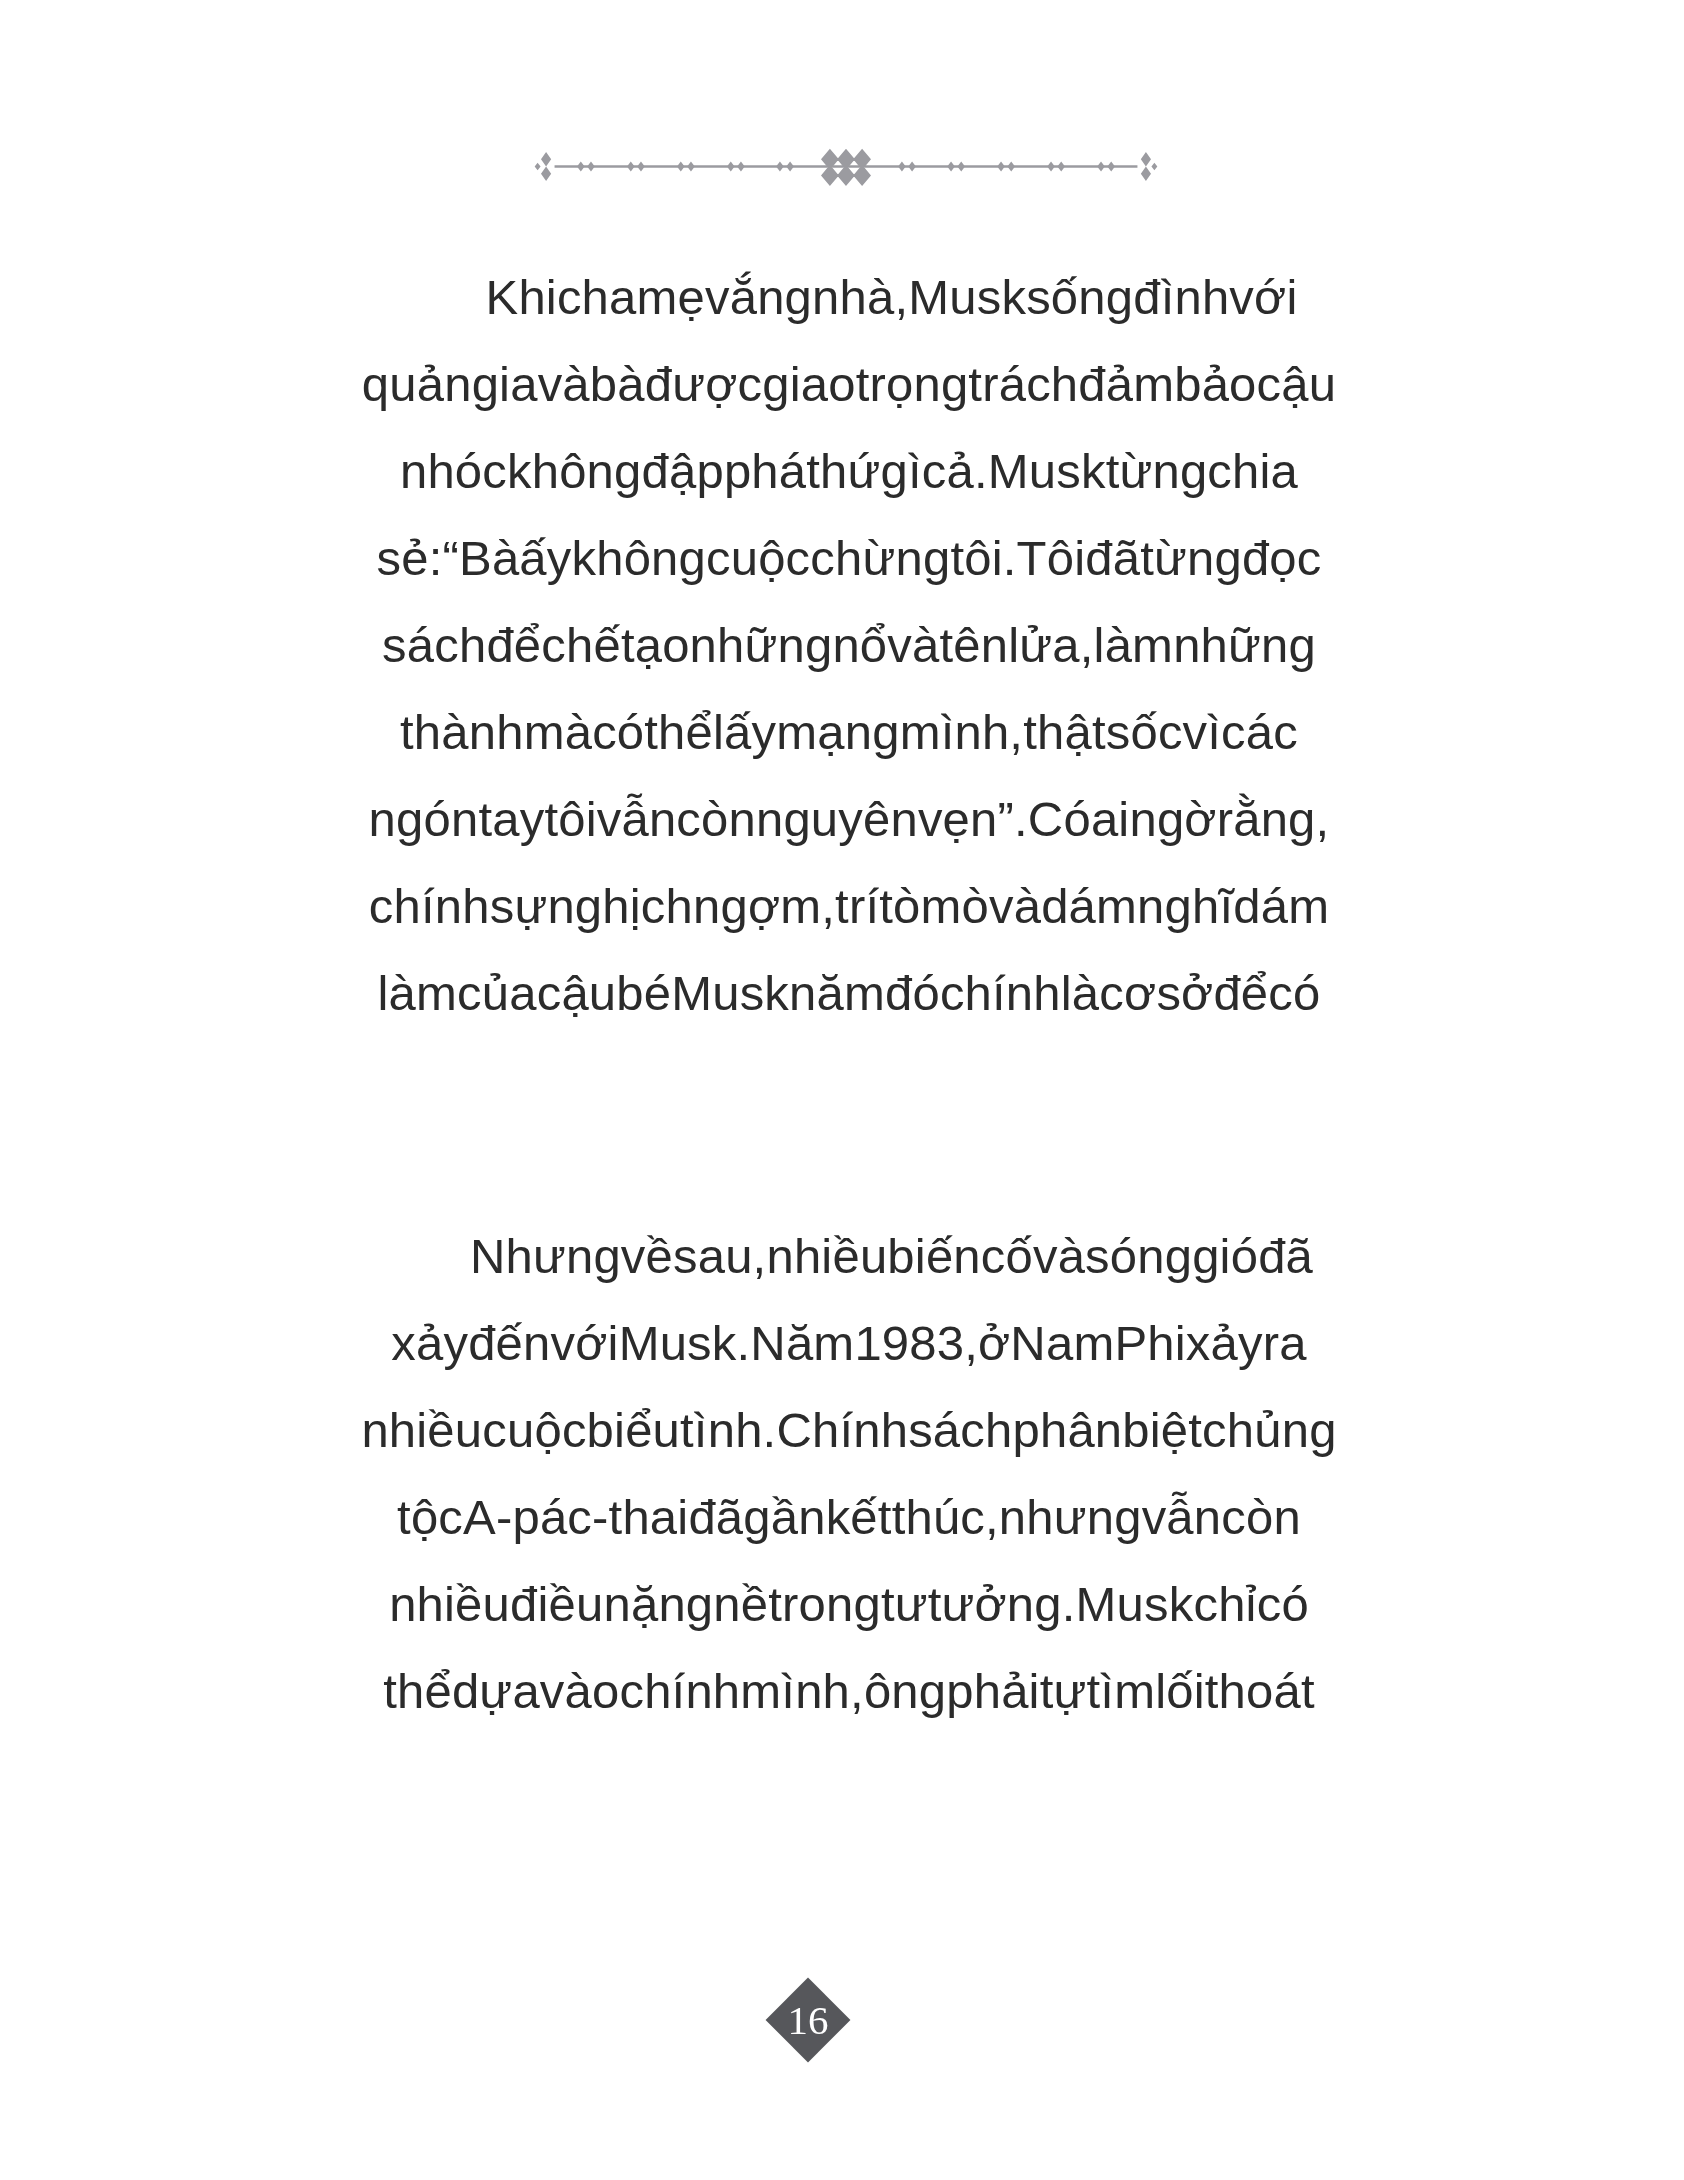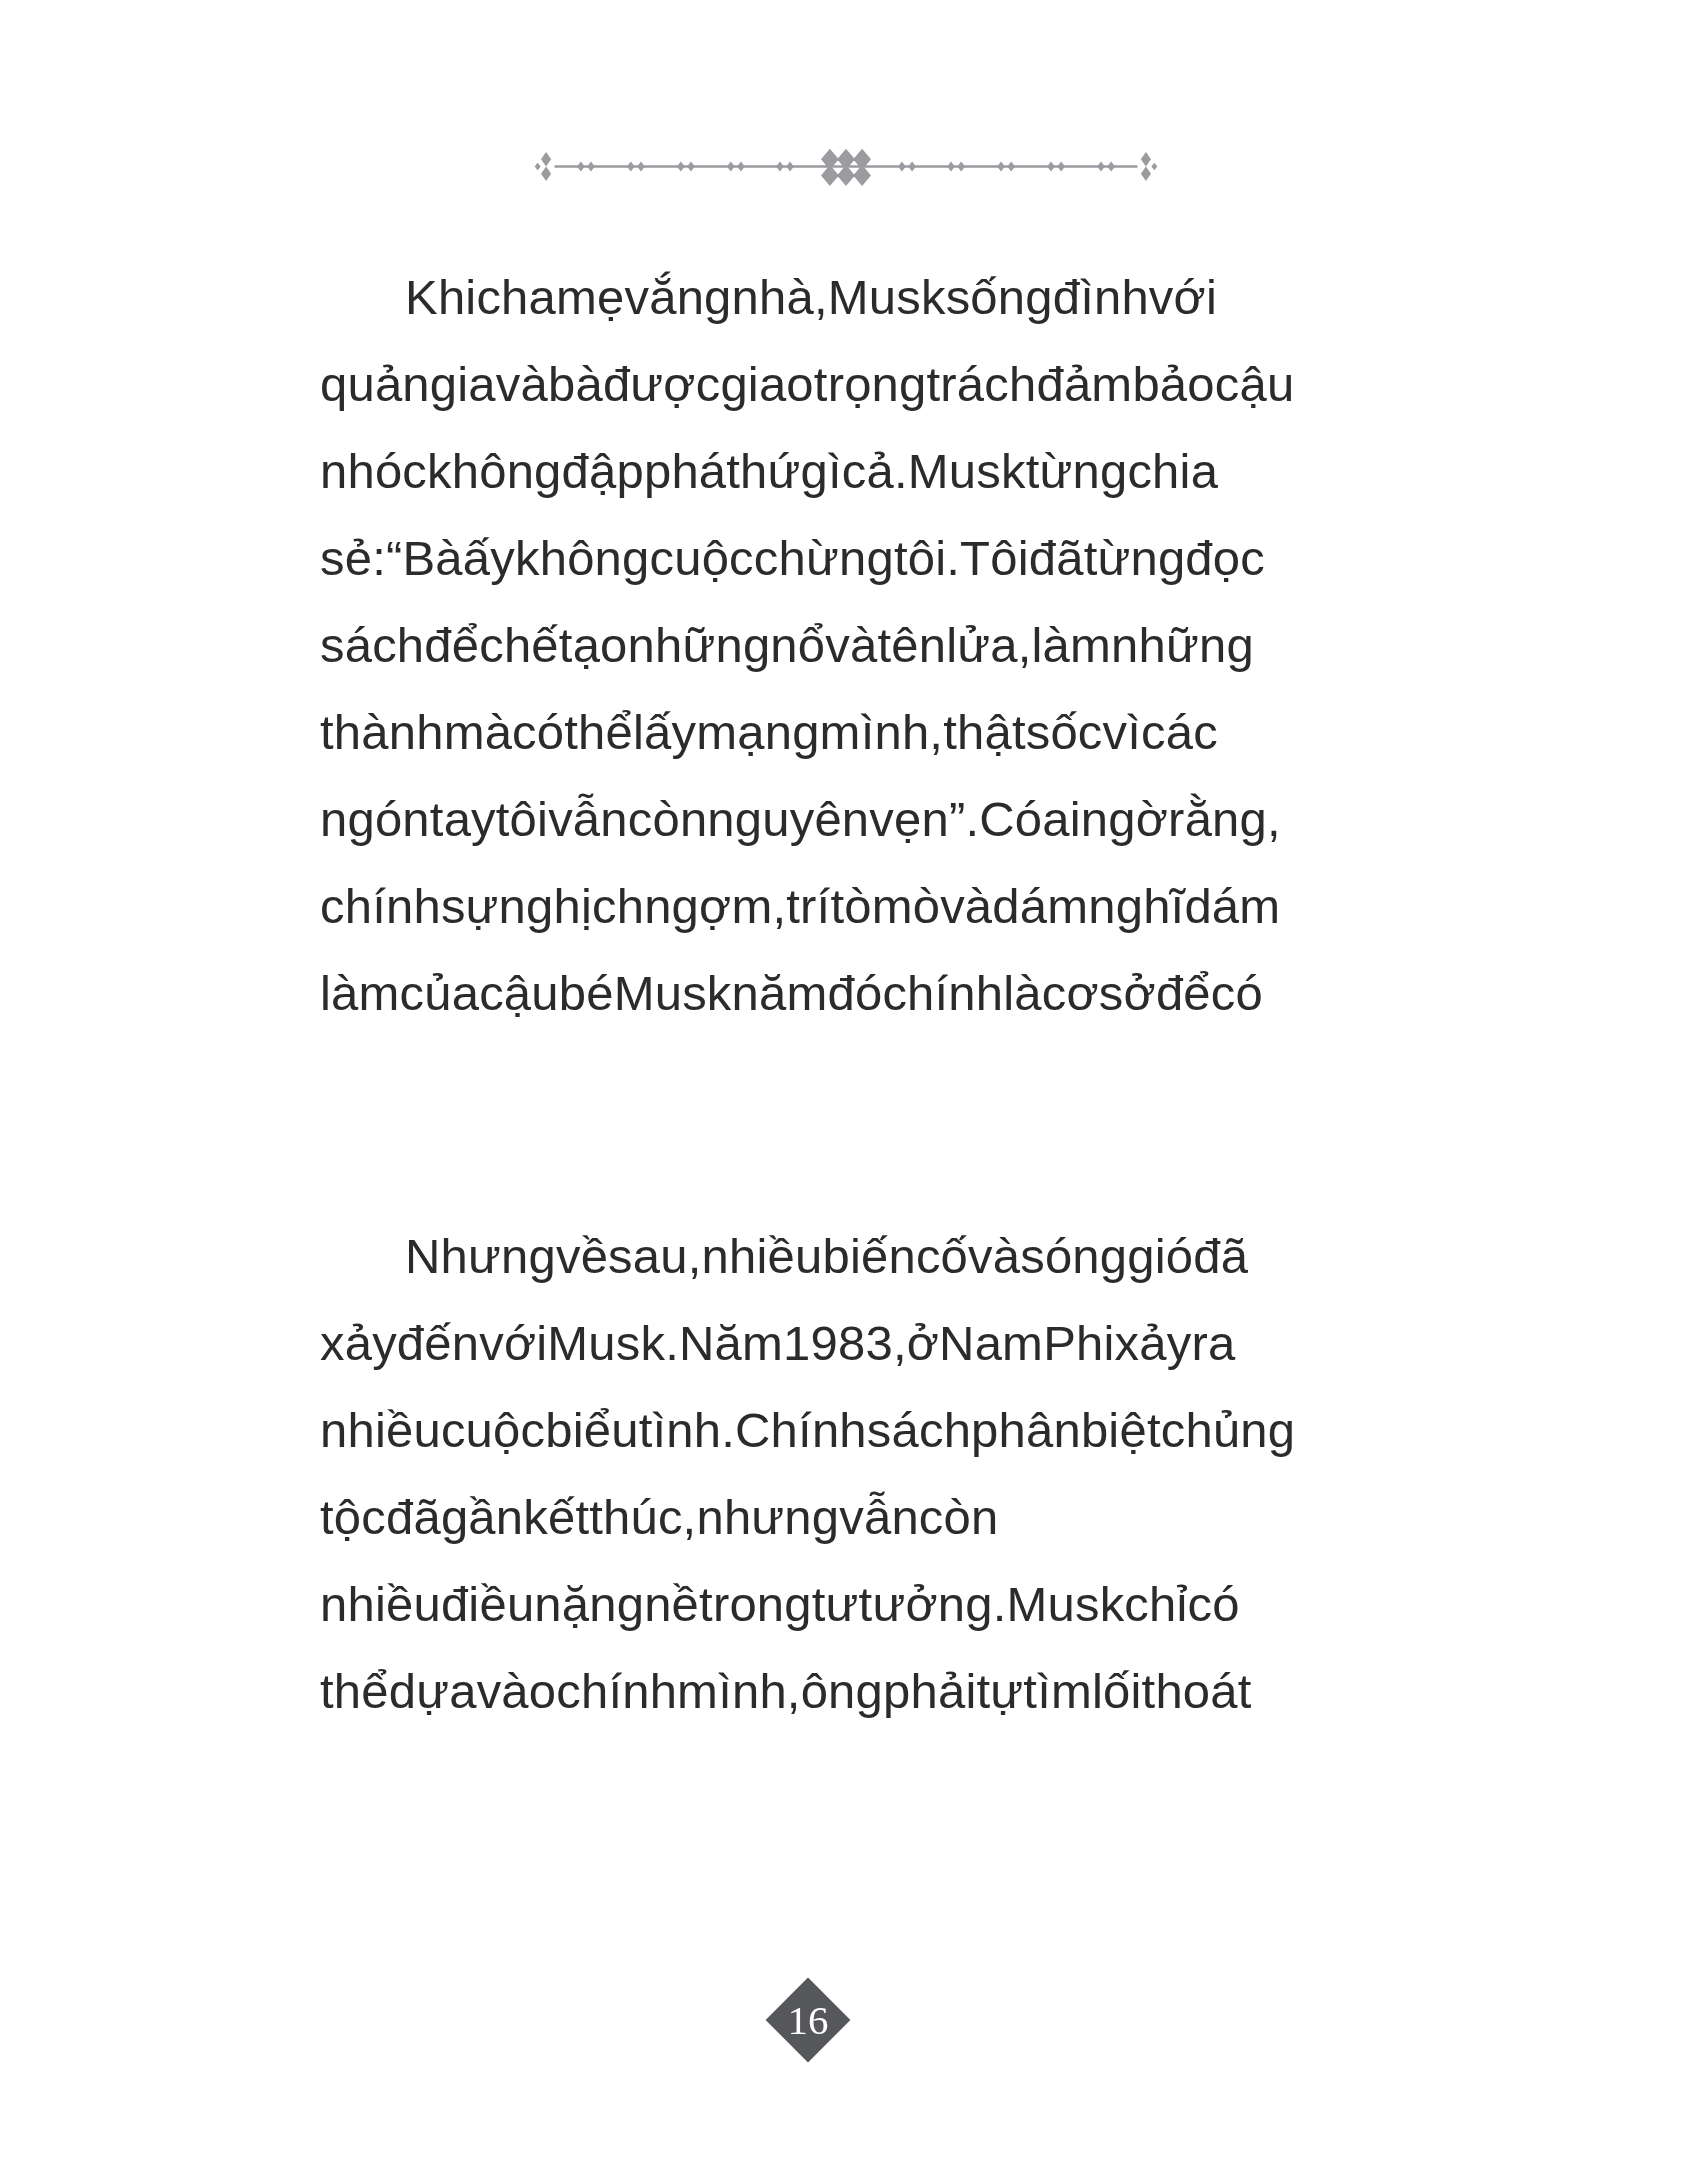--- a/index.html
+++ b/index.html
@@ -26,21 +26,21 @@
     left: 320px;
     width: 1058px;
     color: var(--text-color, #2b2b2b);
     font-size: 49px;
     letter-spacing: 0.2px;
   }
   #paragraph-0 { top: 254px; }
   #paragraph-1 { top: 1213px; }
   .line {
     display: flex;
-    justify-content: flex-start;
+    justify-content: center;
     height: 87px;
     line-height: 87px;
     white-space: nowrap;
   }
   .line.first { padding-left: 85px; }
   .line.last {
     display: block;
     text-align: left;
     word-spacing: 5.1px;
   }
@@ -225,20 +225,21 @@
       <span>biểu</span>
       <span>tình.</span>
       <span>Chính</span>
       <span>sách</span>
       <span>phân</span>
       <span>biệt</span>
       <span>chủng</span>
     </div>
     <div class="line">
       <span>tộc</span>
+      <span>A-pác-thai</span>
       <span>đã</span>
       <span>gần</span>
       <span>kết</span>
       <span>thúc,</span>
       <span>nhưng</span>
       <span>vẫn</span>
       <span>còn</span>
     </div>
     <div class="line">
       <span>nhiều</span>

